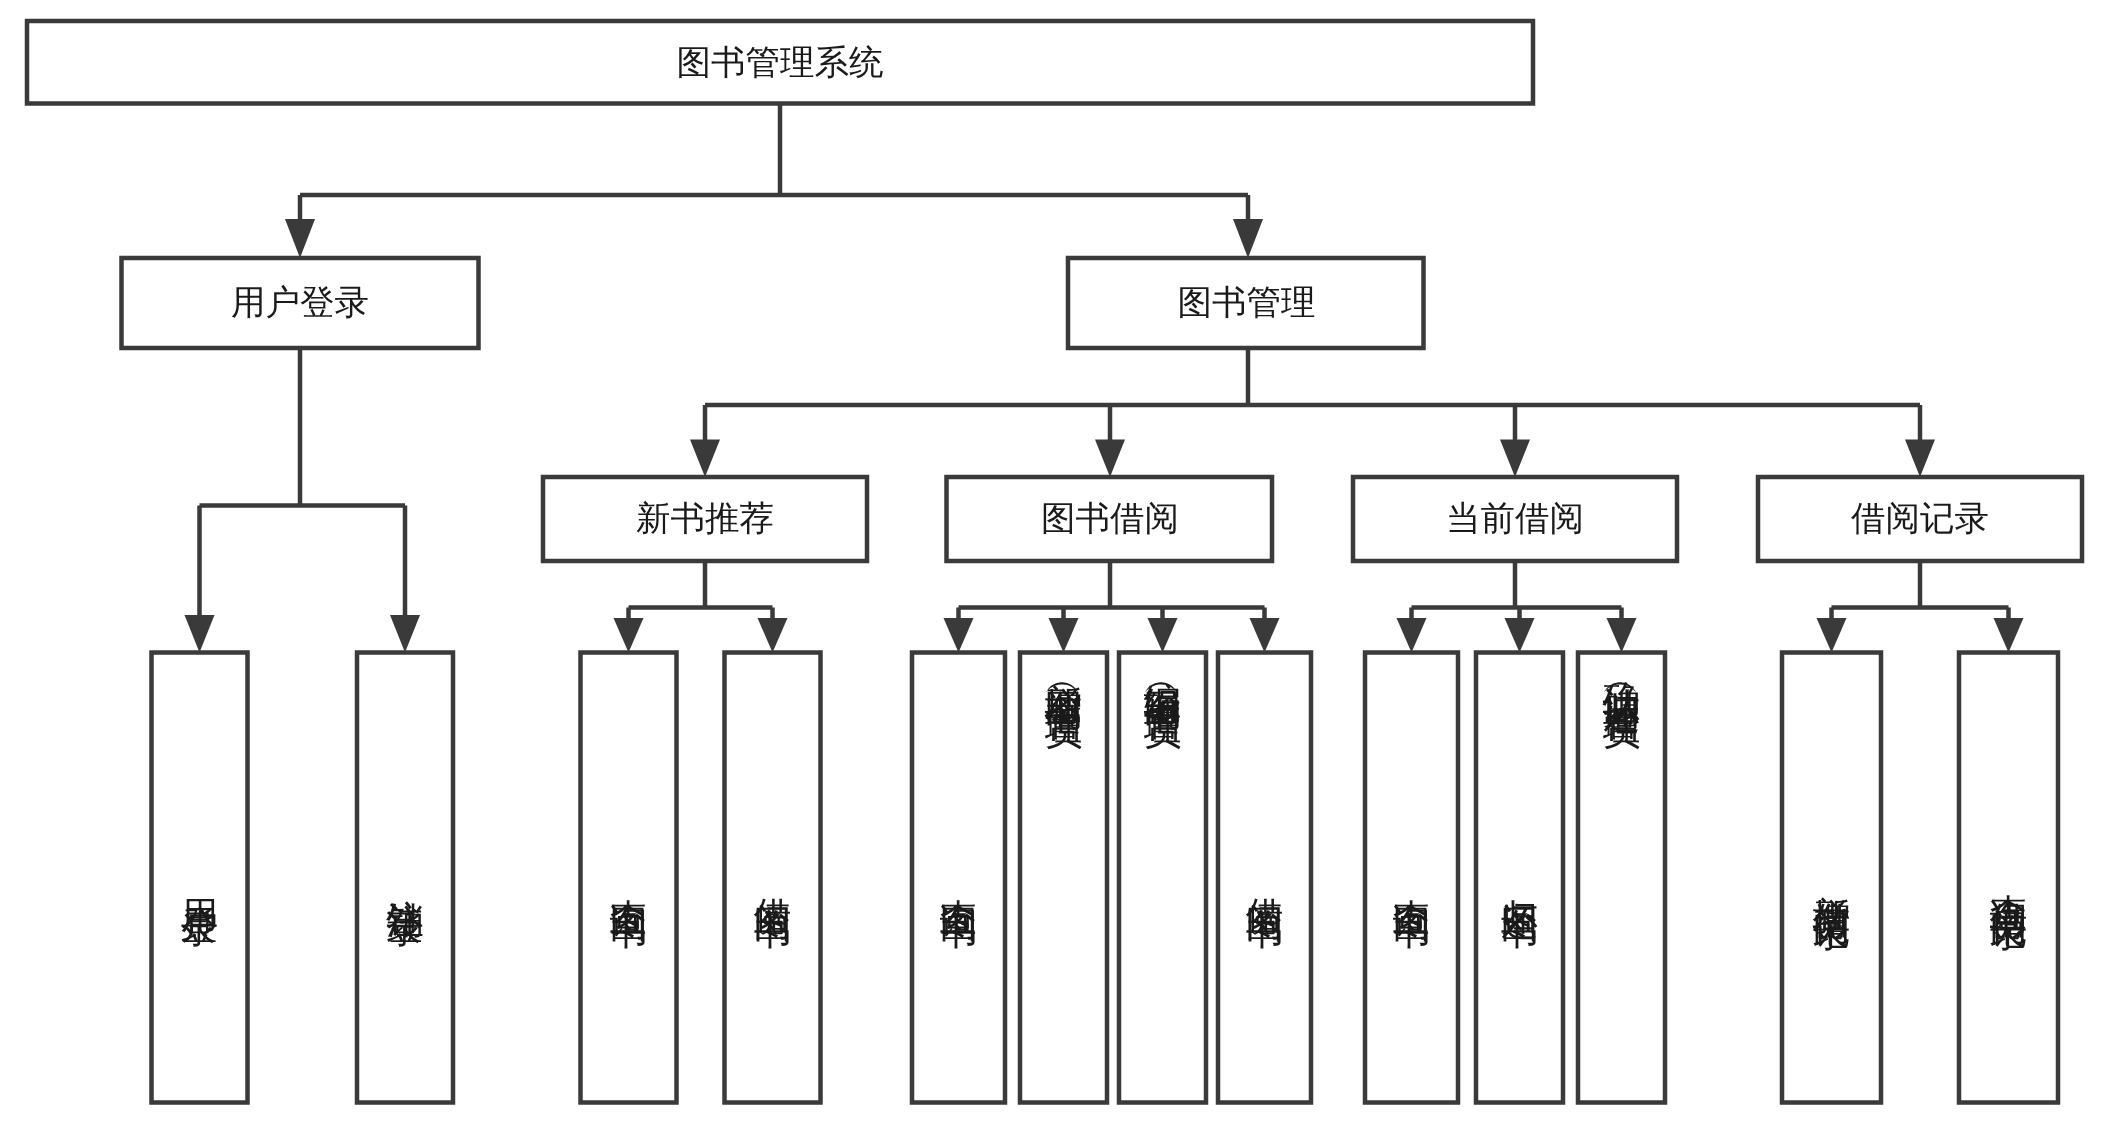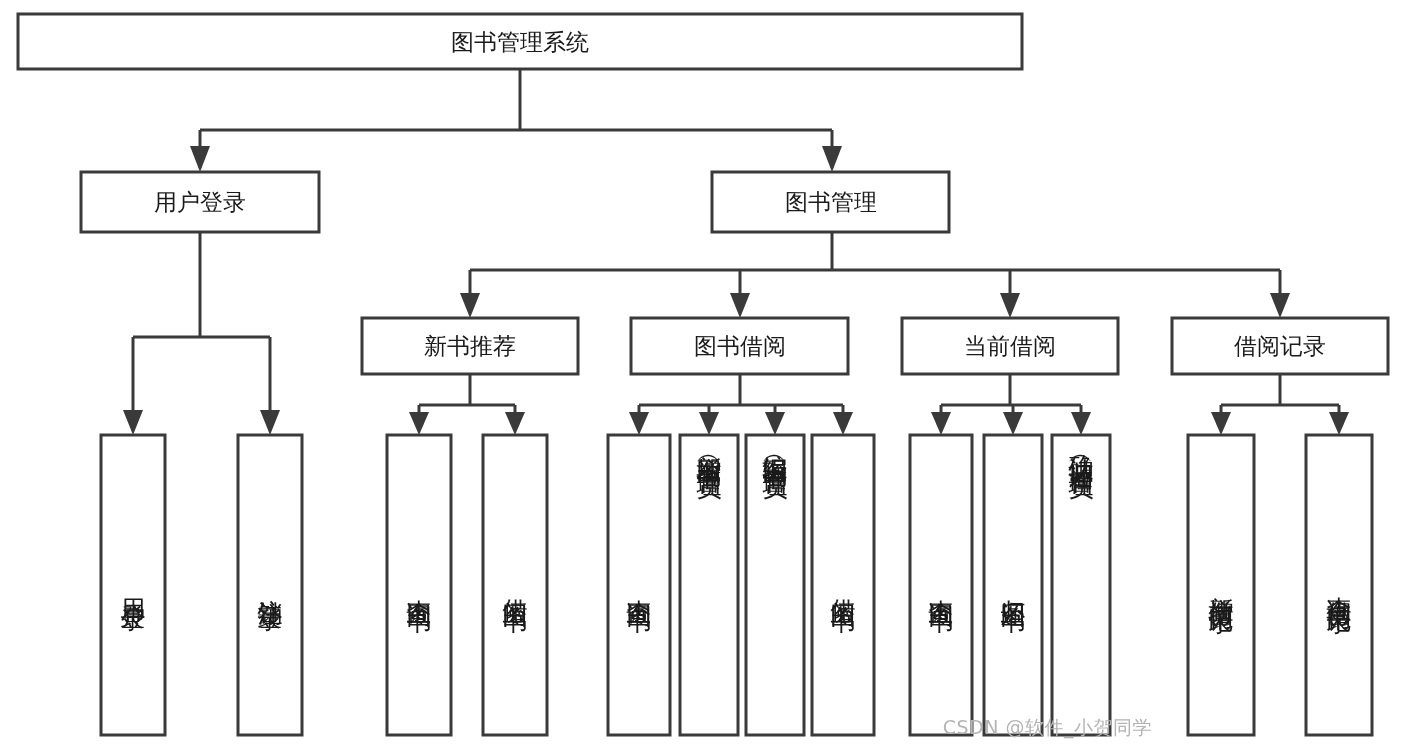--- a/index.html
+++ b/index.html
@@ -237,15 +237,14 @@
   <div class="leaf-label-wrap" style="left:1052px; top:435px; width:58px; height:300px; align-items:flex-start;">
     <span class="leaf-label">确认归还（管理员）</span>
   </div>
   <div class="leaf-label-wrap" style="left:1188px; top:435px; width:66px; height:300px;">
     <span class="leaf-label">新增借阅记录</span>
   </div>
   <div class="leaf-label-wrap" style="left:1306px; top:435px; width:66px; height:300px;">
     <span class="leaf-label">查询借阅记录</span>
   </div>
 
-  <div id="watermark">CSDN @软件_小贺同学</div>
 
 </div>
 
 </body></html>

